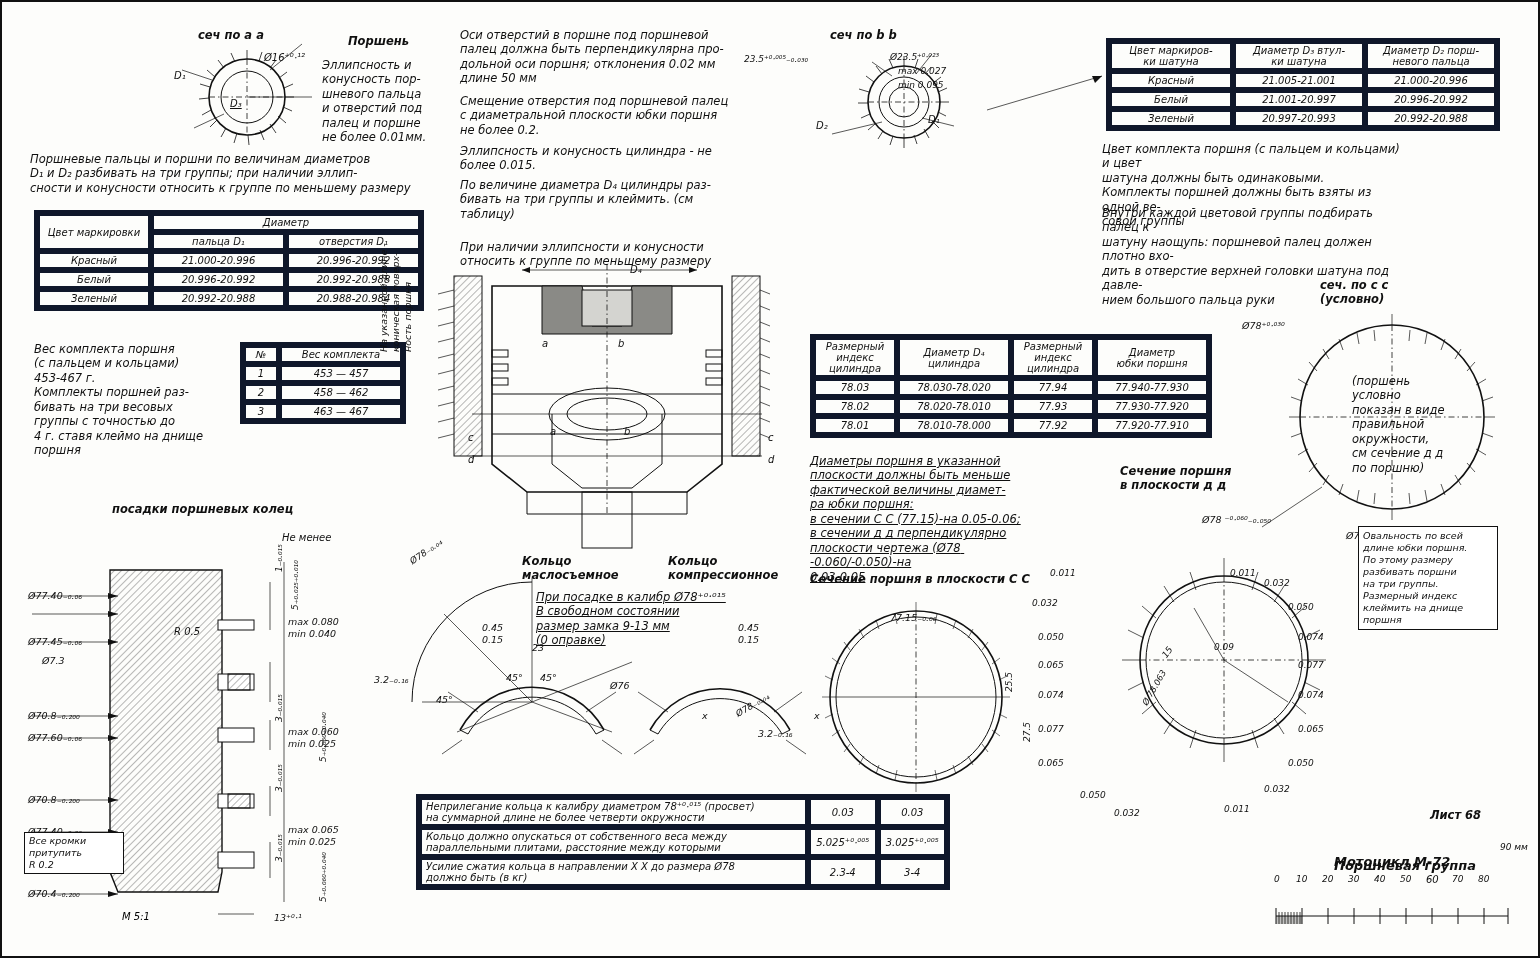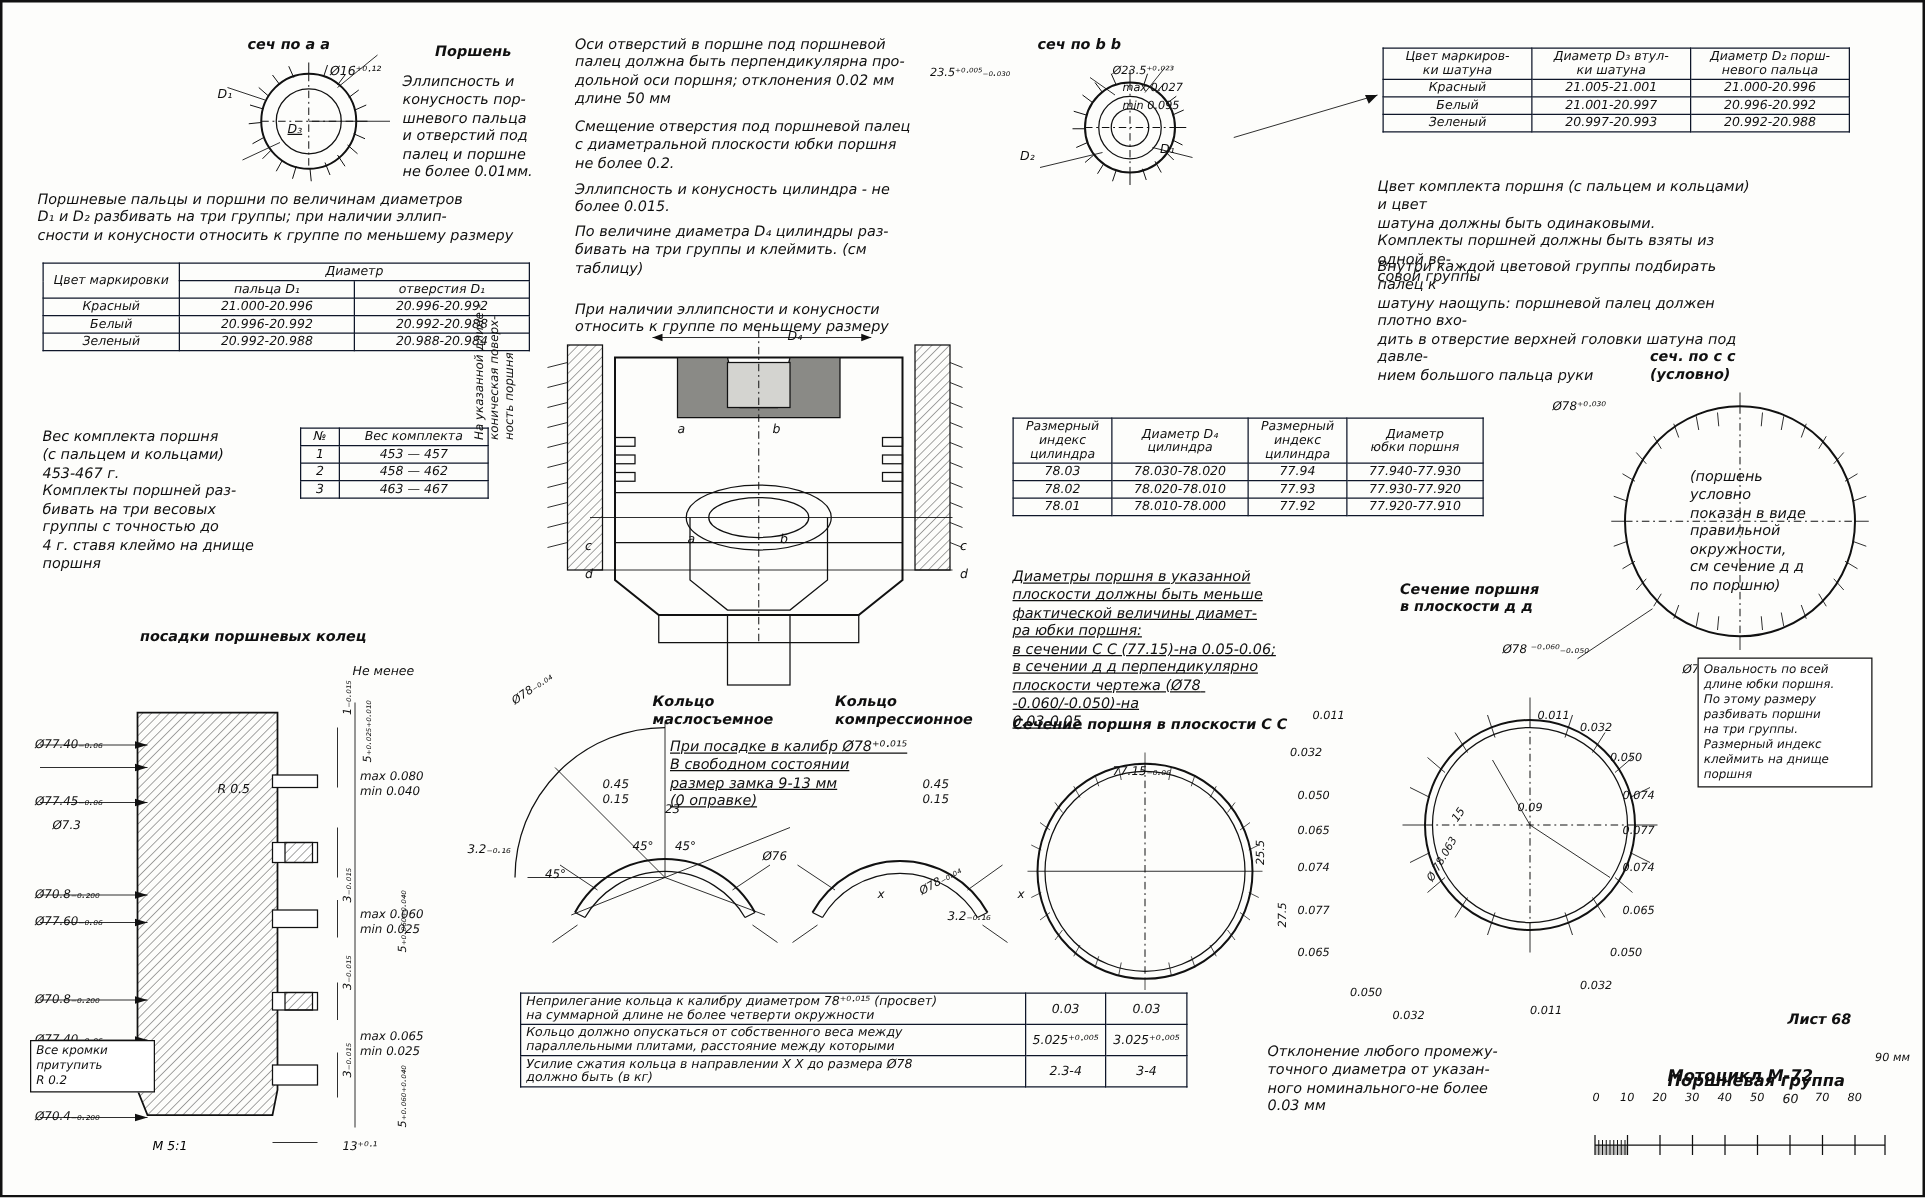--- a/index.html
+++ b/index.html
@@ -4,21 +4,21 @@
 <style>
   html,body{margin:0;padding:0;background:#ffffff;}
   body{width:1540px;height:958px;position:relative;overflow:hidden;
        font-family:"DejaVu Sans", sans-serif; color:#101010;}
   #sheet{position:absolute;left:0;top:0;width:1540px;height:958px;
          border:2px solid #111; box-sizing:border-box; background:#fdfdfb;}
   .abs{position:absolute;}
   .txt{font-size:11.5px;line-height:1.26;white-space:pre-wrap;font-style:italic;}
   .txt.b{font-weight:bold;}
   table.grid{border-collapse:collapse;font-style:italic;}
-  table.grid td,table.grid th{border:1px solid #0f172a;padding:1px 4px;font-size:10px;
+  table.grid td,table.grid th{border:6px solid #0f172a;padding:1px 4px;font-size:10px;
         font-weight:normal;text-align:center;white-space:nowrap;font-style:italic;}
   svg{display:block;overflow:visible;}
   .ln{stroke:#111;stroke-width:1;fill:none;}
   .ln2{stroke:#111;stroke-width:1.6;fill:none;}
   .thin{stroke:#111;stroke-width:0.7;fill:none;}
   .dash{stroke:#111;stroke-width:0.8;fill:none;stroke-dasharray:6 3 1.5 3;}
   .hatchline{stroke:#111;stroke-width:0.7;}
   .label{font-size:10px;font-style:italic;}
   .uline{text-decoration:underline;}
   .box{border:1px solid #111;}
@@ -692,24 +692,20 @@
     </tr>
     <tr>
       <td style="text-align:left;white-space:pre-line;">Усилие сжатия кольца в направлении Х Х до размера Ø78
 должно быть  (в кг)</td>
       <td>2.3-4</td>
       <td>3-4</td>
     </tr>
   </tbody>
     </table>
 
-  <div class="abs txt" style="left:1012px;top:832px;width:290px;">Отклонение любого промежу-
-точного диаметра от указан-
-ного номинального-не более
-0.03 мм</div>
 
   <div class="abs txt b" style="left:1428px;top:806px;">Лист 68</div>
   <div class="abs txt b" style="left:1332px;top:852px;font-size:13px;">Мотоцикл М-72</div>
   <div class="abs txt b" style="left:1332px;top:856px;font-size:13px;">Поршневая группа</div>
 
   <svg class="abs" style="left:1270px;top:888px;" width="250" height="46">
     <line x1="4" y1="26" x2="236" y2="26" class="ln"></line>
     <g stroke="#111" stroke-width="1">
       <line x1="4" y1="18" x2="4" y2="34"></line>
       <line x1="30" y1="18" x2="30" y2="34"></line>

